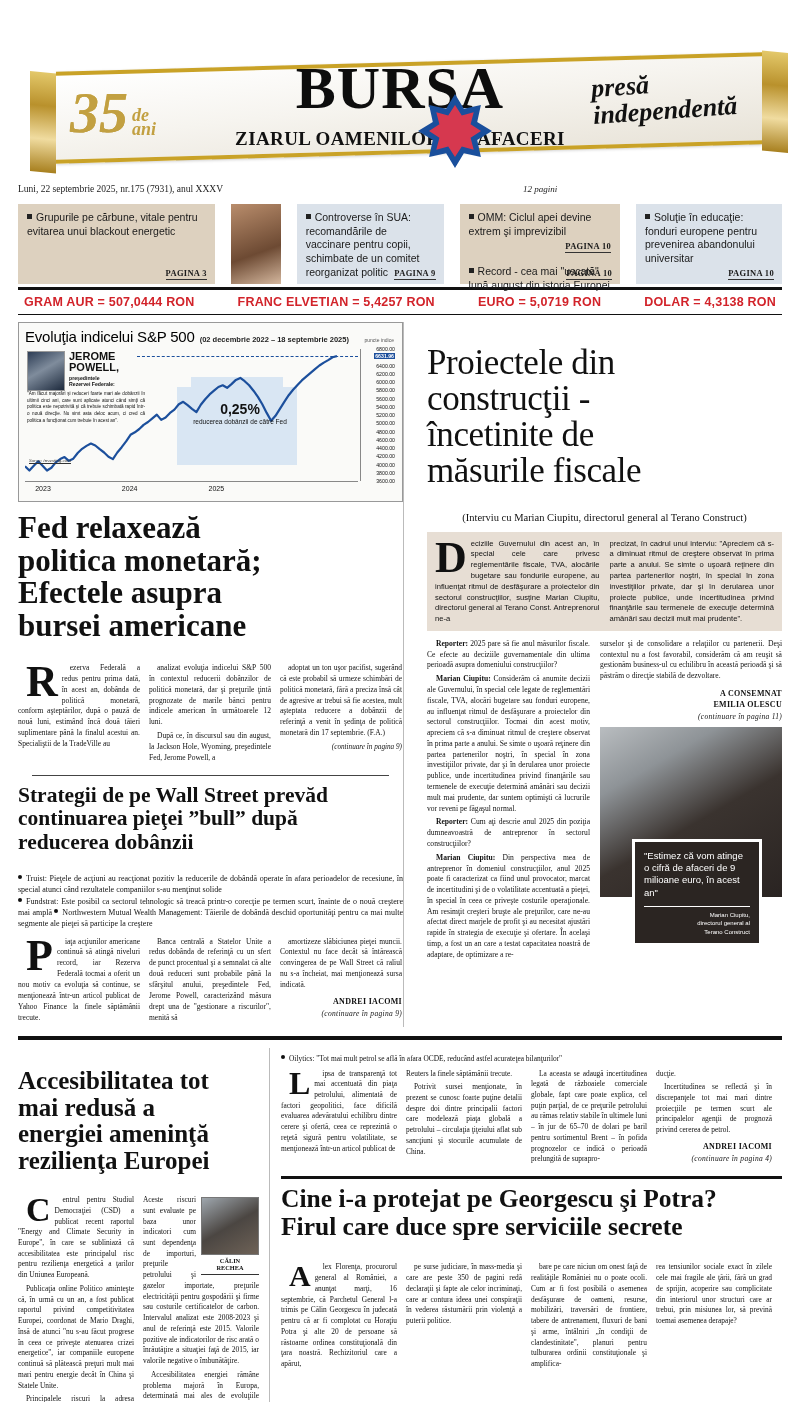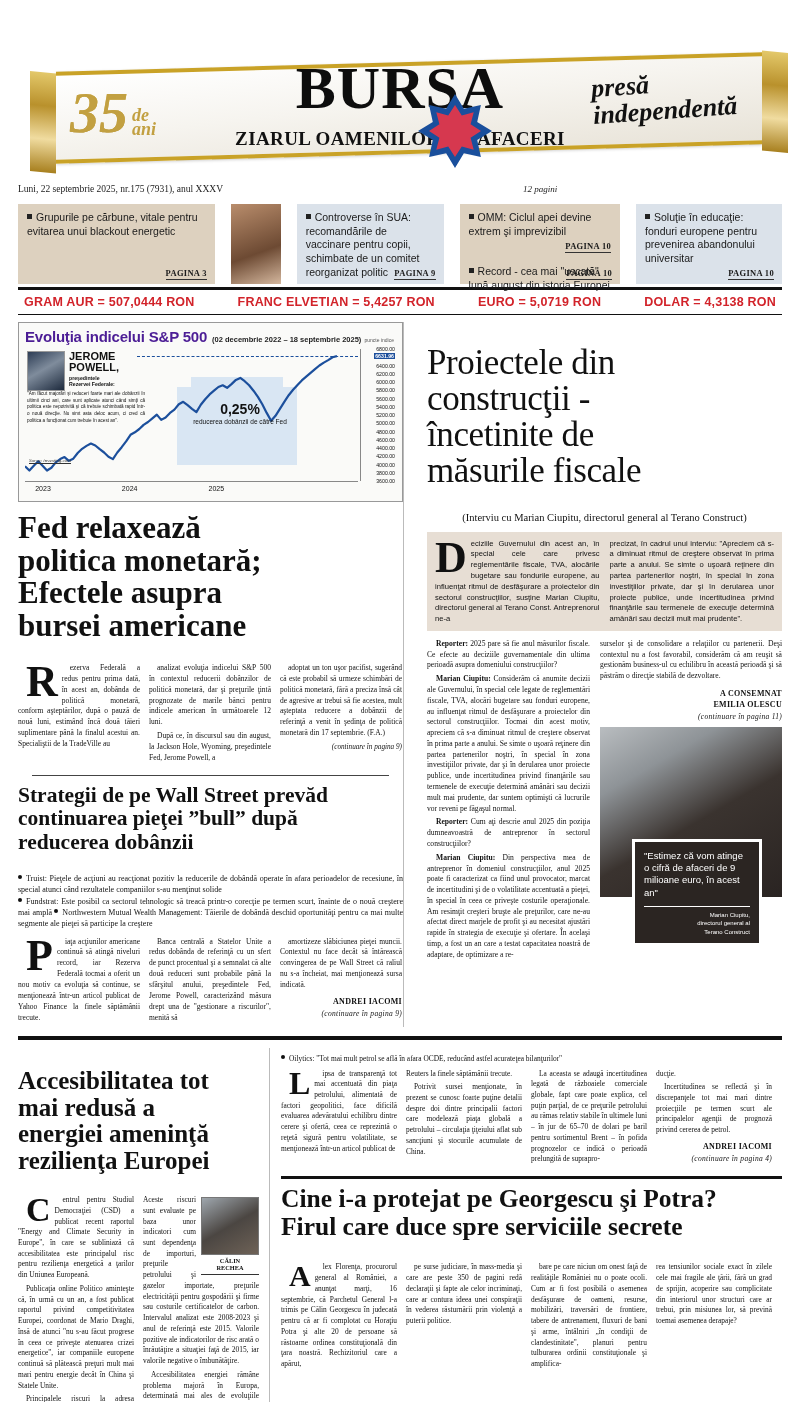--- a/index.html
+++ b/index.html
@@ -97,22 +97,22 @@
 
   
   .topblock{ display:flex; margin-top:7px; }
   .leftcol{ width:385px; }
   .rightcol{ width:379px; margin-left:0px; padding-left:23px; border-left:1px solid #bbb; }
 
   
   .chartbox{ border:1px solid #999; background:#fafaf8; padding:5px 6px 4px; position:relative;
              height:180px;}
   .chart-head{ display:flex; align-items:baseline; gap:5px; }
-  .chart-title{ font-family:"Liberation Sans",sans-serif; font-weight:700; font-size:15px;
-                color:#4c1d95; letter-spacing:-.2px;}
+  .chart-title{ font-family:"Liberation Sans",sans-serif; font-weight:400; font-size:15px;
+                color:#000000; letter-spacing:-.2px;}
   .chart-range{ font-family:"Liberation Sans",sans-serif; font-size:7.5px; color:#222; font-weight:700;}
   .chart-unit{ position:absolute; right:8px; top:14px; font-size:5px; color:#555;
                font-family:"Liberation Sans",sans-serif;}
   .plot{ position:relative; height:148px; margin-top:4px; }
   .yaxis{ position:absolute; right:0; top:0; bottom:16px; width:36px;
           border-left:1px solid #888; font-family:"Liberation Sans",sans-serif;
           font-size:5.2px; color:#111; }
   .ytick{ position:absolute; right:1px; white-space:nowrap; }
   .ytick.hl{ background:#1c4f9c; color:#fff; padding:0 1px; font-weight:700;}
   .plotarea{ position:absolute; left:0; right:38px; top:0; bottom:16px; overflow:hidden;}

